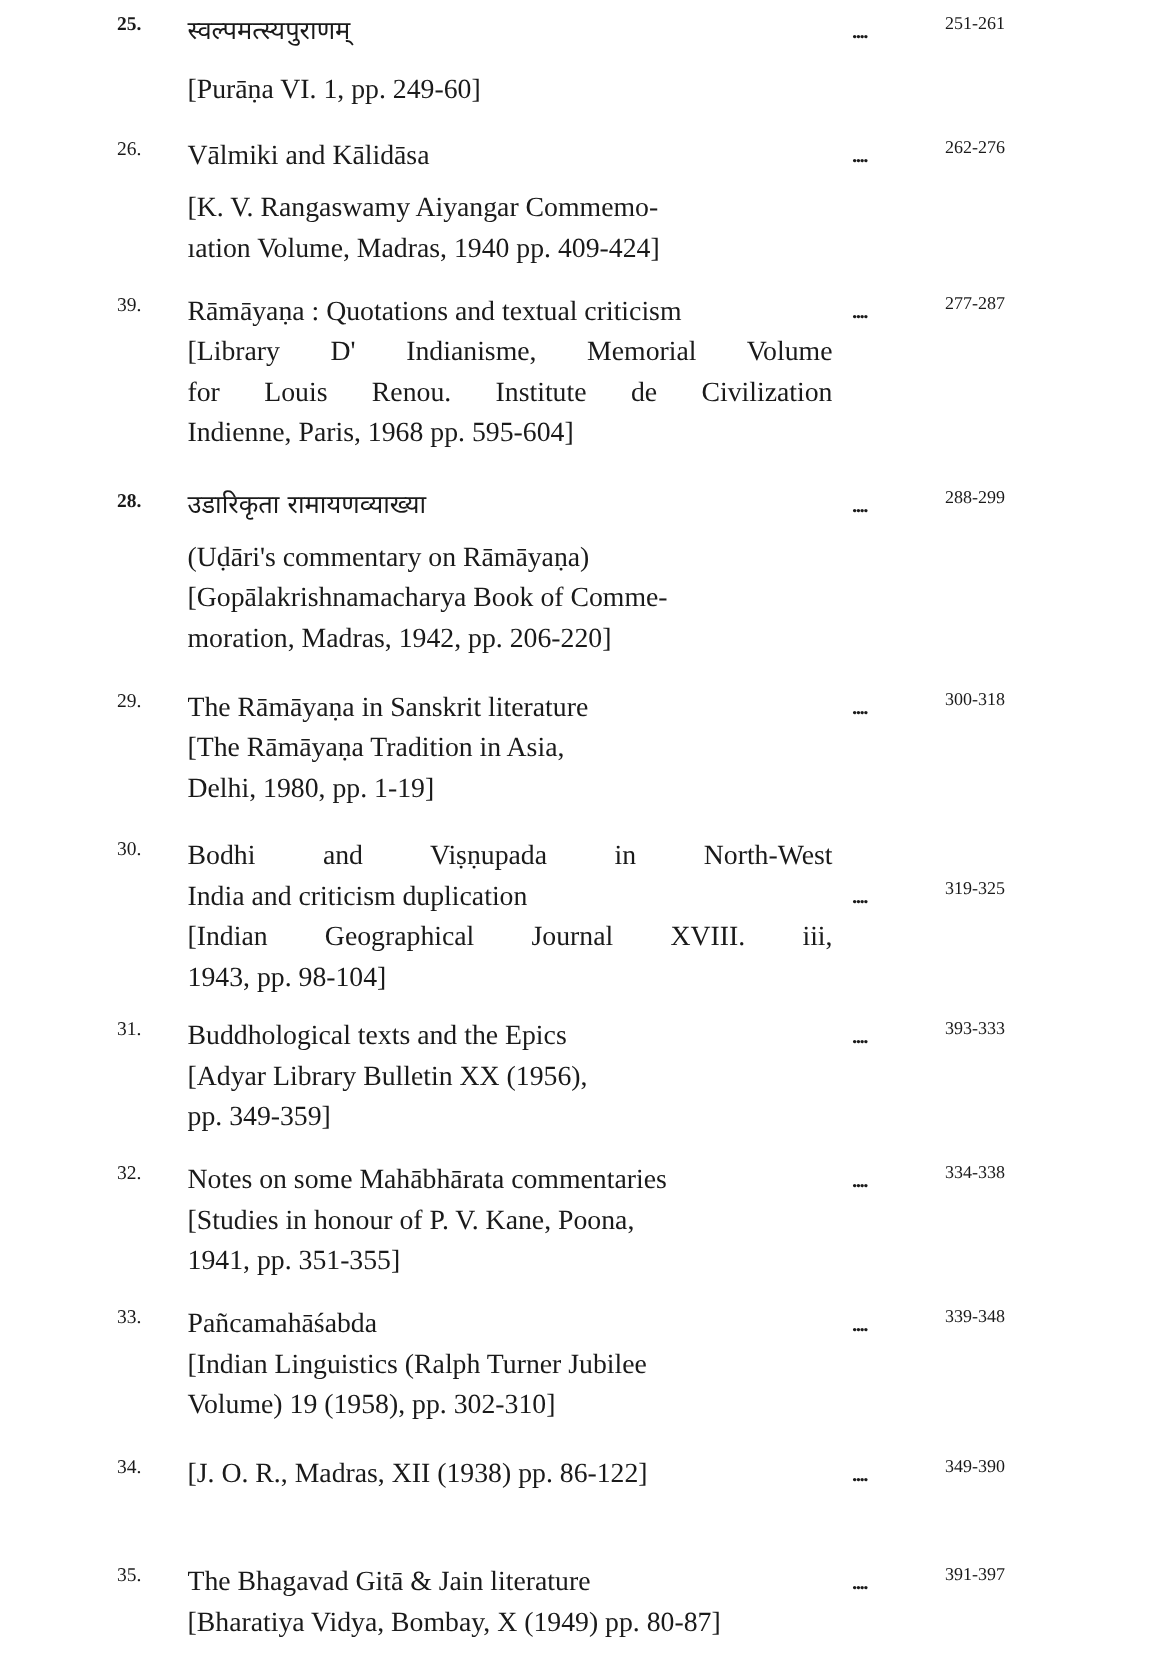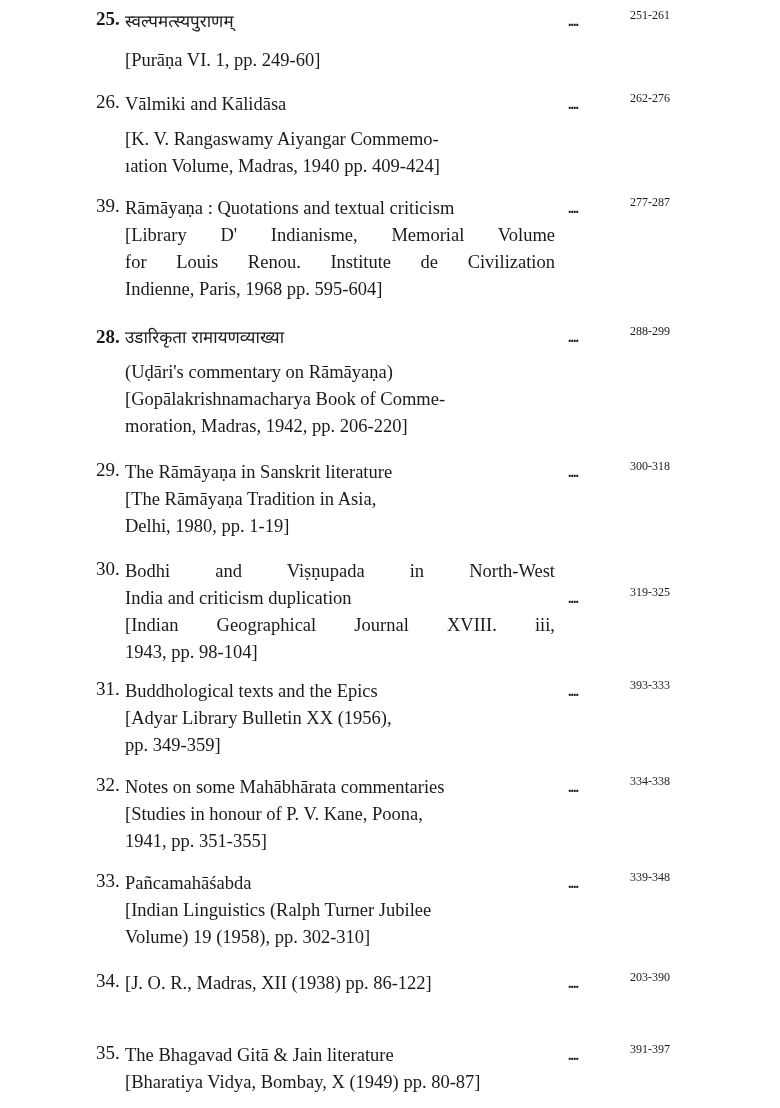--- a/index.html
+++ b/index.html
@@ -3,21 +3,21 @@
 <meta charset="utf-8">
 <style>
   html, body { margin: 0; padding: 0; background: #ffffff; }
   body {
     width: 780px; height: 1108px; overflow: hidden; position: relative;
     font-family: "Liberation Serif", "DejaVu Serif", serif;
     color: #1a1a1a;
   }
   .entry { position: absolute; left: 0; width: 780px; }
   .num {
-    position: absolute; left: 96px; font-size: 19px;
+    position: absolute; left: 78px; font-size: 13px;
   }
   .num.bold { font-weight: bold; }
   .body {
     position: absolute; left: 125px; width: 430px;
     font-size: 18.5px; line-height: 27px;
   }
   .line { white-space: nowrap; display: block; }
   .line.justify { text-align: justify; text-align-last: justify; white-space: normal; }
   .dots {
     position: absolute; left: 568px; font-size: 14px; font-weight: bold; letter-spacing: -1px;
@@ -130,21 +130,21 @@
   <span class="dots" style="top:6px;">....</span>
   <span class="pages" style="top:0;">339-348</span>
 </div>
 
 <div class="entry" style="top:970px;">
   <span class="num" style="top:0;">34.</span>
   <div class="body">
     <span class="line">[J. O. R., Madras, XII (1938) pp. 86-122]</span>
   </div>
   <span class="dots" style="top:6px;">....</span>
-  <span class="pages" style="top:0;">203-390</span>
+  <span class="pages" style="top:0;">349-390</span>
 </div>
 
 <div class="entry" style="top:1042px;">
   <span class="num" style="top:0;">35.</span>
   <div class="body">
     <span class="line">The Bhagavad Gitā &amp; Jain literature</span>
     <span class="line">[Bharatiya Vidya, Bombay, X (1949) pp. 80-87]</span>
   </div>
   <span class="dots" style="top:6px;">....</span>
   <span class="pages" style="top:0;">391-397</span>

